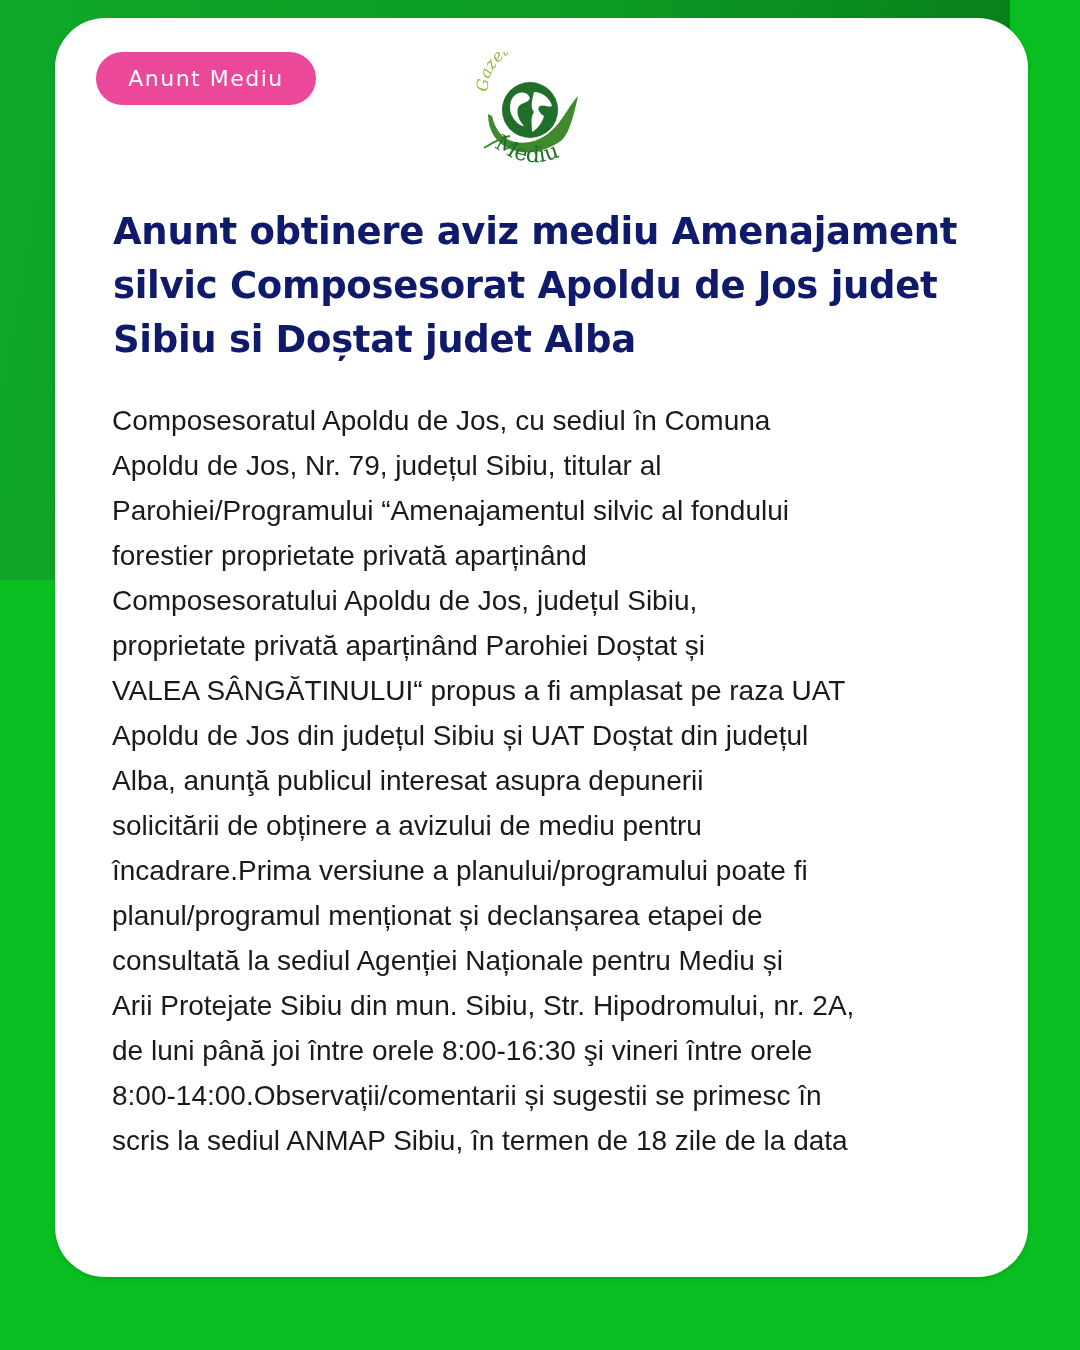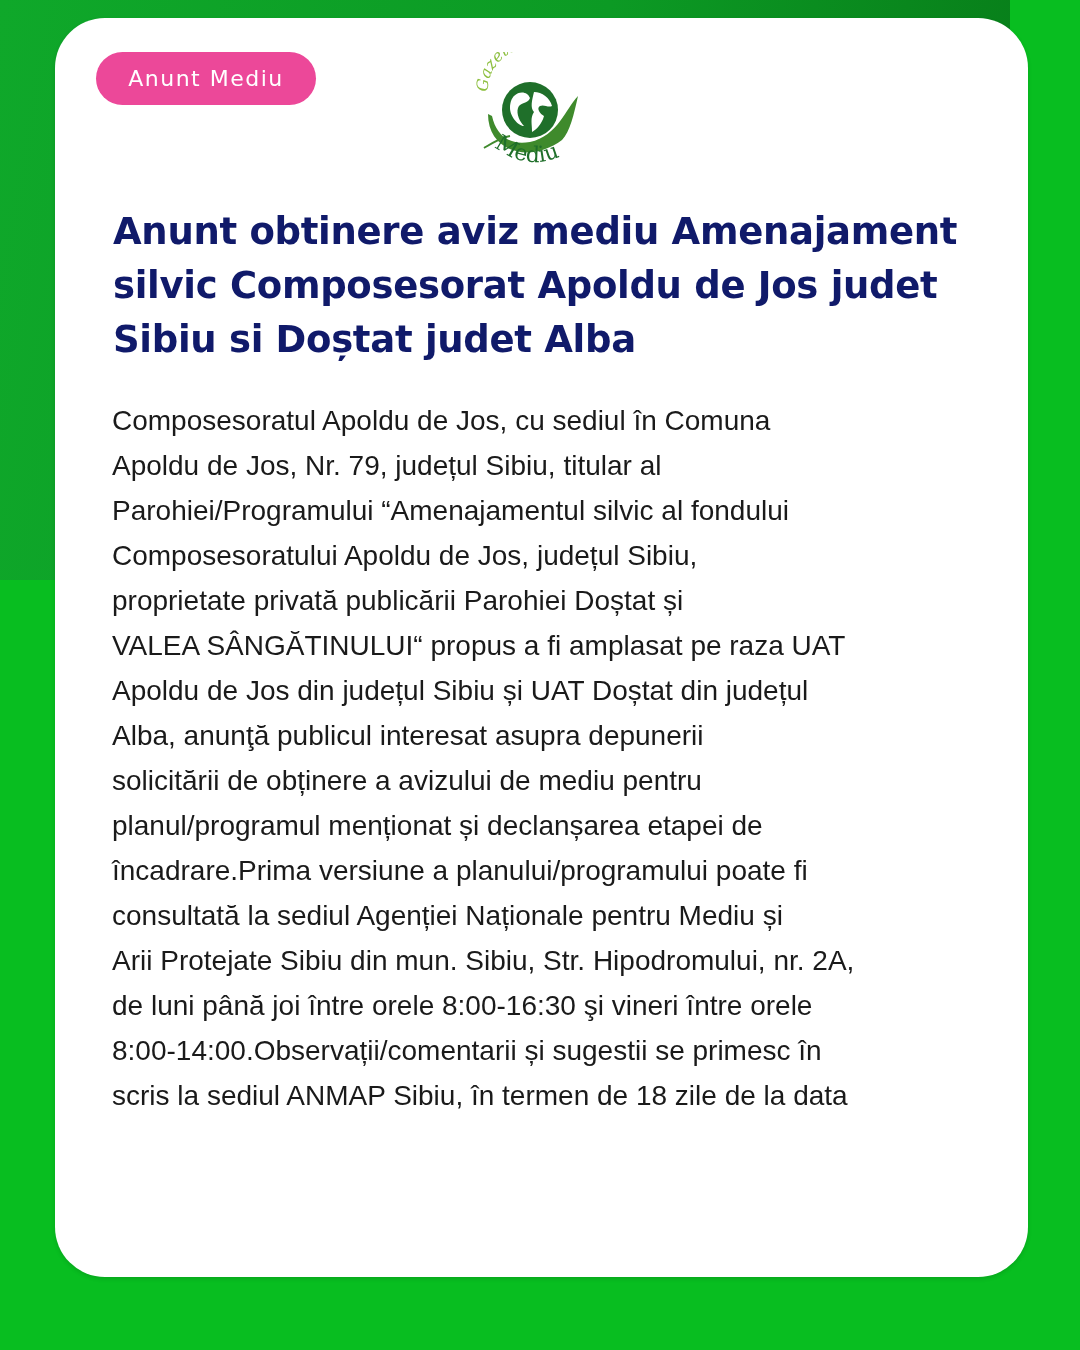--- a/index.html
+++ b/index.html
@@ -95,26 +95,27 @@
     </text>
   </svg>
 </div>
 
 <h1 class="title">Anunt obtinere aviz mediu Amenajament silvic Composesorat Apoldu de Jos judet Sibiu si Doștat judet Alba</h1>
 
 <p class="body-text">
   <span class="ln">Composesoratul Apoldu de Jos, cu sediul în Comuna</span>
   <span class="ln">Apoldu de Jos, Nr. 79, județul Sibiu, titular al</span>
   <span class="ln">Parohiei/Programului “Amenajamentul silvic al fondului</span>
+  <span class="ln">forestier proprietate privată aparținând</span>
   <span class="ln">Composesoratului Apoldu de Jos, județul Sibiu,</span>
-  <span class="ln">proprietate privată publicării Parohiei Doștat și</span>
+  <span class="ln">proprietate privată aparținând Parohiei Doștat și</span>
   <span class="ln">VALEA SÂNGĂTINULUI“ propus a fi amplasat pe raza UAT</span>
   <span class="ln">Apoldu de Jos din județul Sibiu și UAT Doștat din județul</span>
   <span class="ln">Alba, anunţă publicul interesat asupra depunerii</span>
   <span class="ln">solicitării de obținere a avizului de mediu pentru</span>
+  <span class="ln">încadrare.Prima versiune a planului/programului poate fi</span>
   <span class="ln">planul/programul menționat și declanșarea etapei de</span>
-  <span class="ln">încadrare.Prima versiune a planului/programului poate fi</span>
   <span class="ln">consultată la sediul Agenției Naționale pentru Mediu și</span>
   <span class="ln">Arii Protejate Sibiu din mun. Sibiu, Str. Hipodromului, nr. 2A,</span>
   <span class="ln">de luni până joi între orele 8:00-16:30 şi vineri între orele</span>
   <span class="ln">8:00-14:00.Observații/comentarii și sugestii se primesc în</span>
   <span class="ln">scris la sediul ANMAP Sibiu, în termen de 18 zile de la data</span>
 </p>
 
 </body></html>

